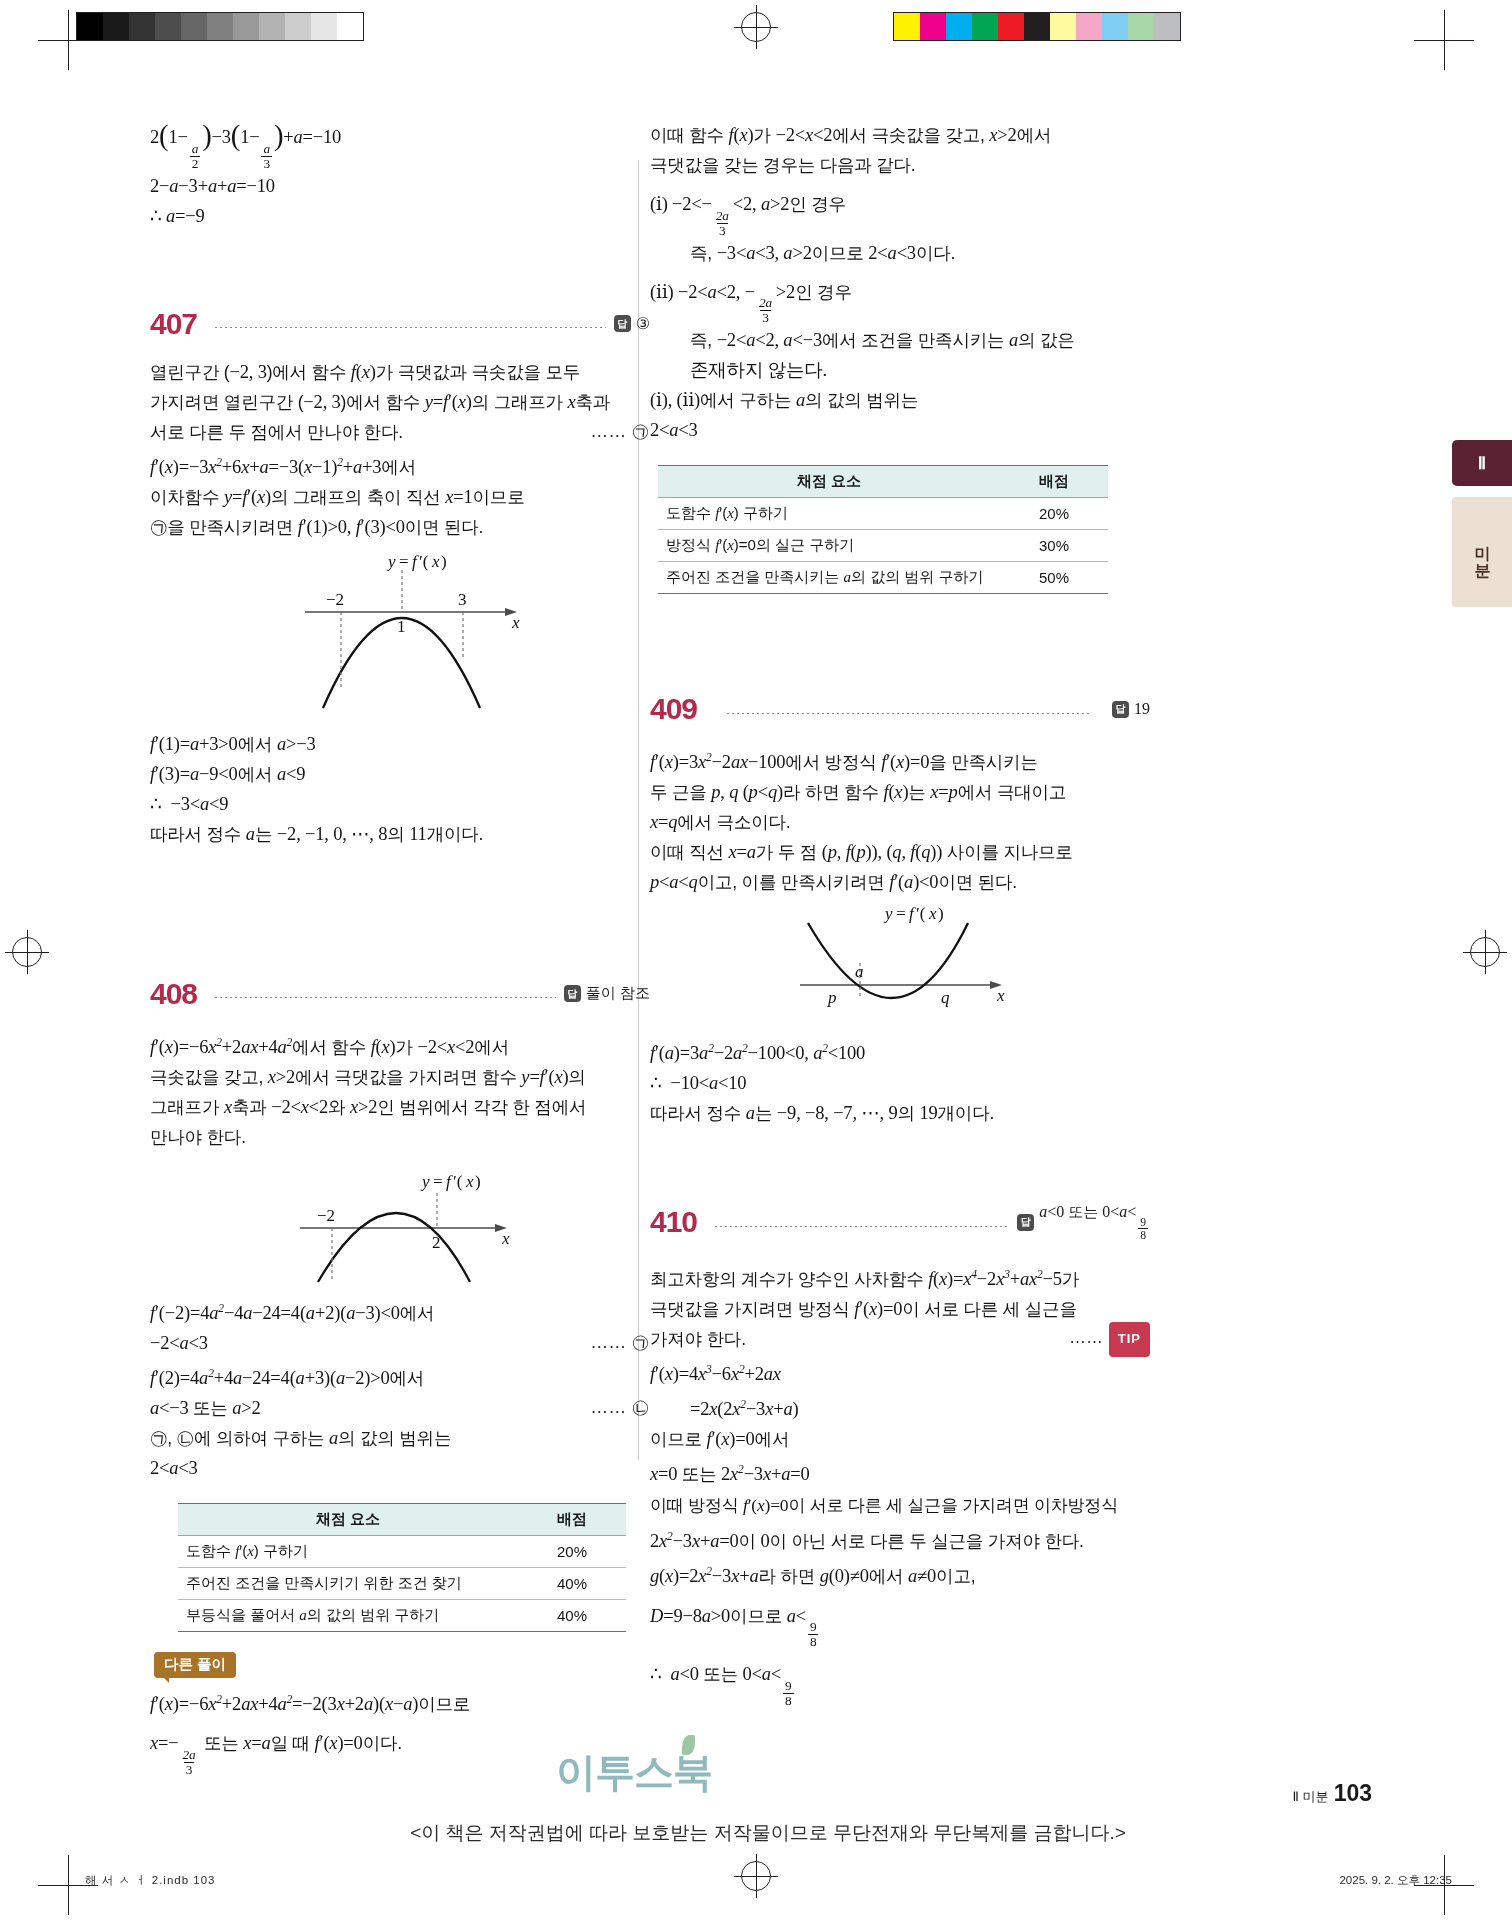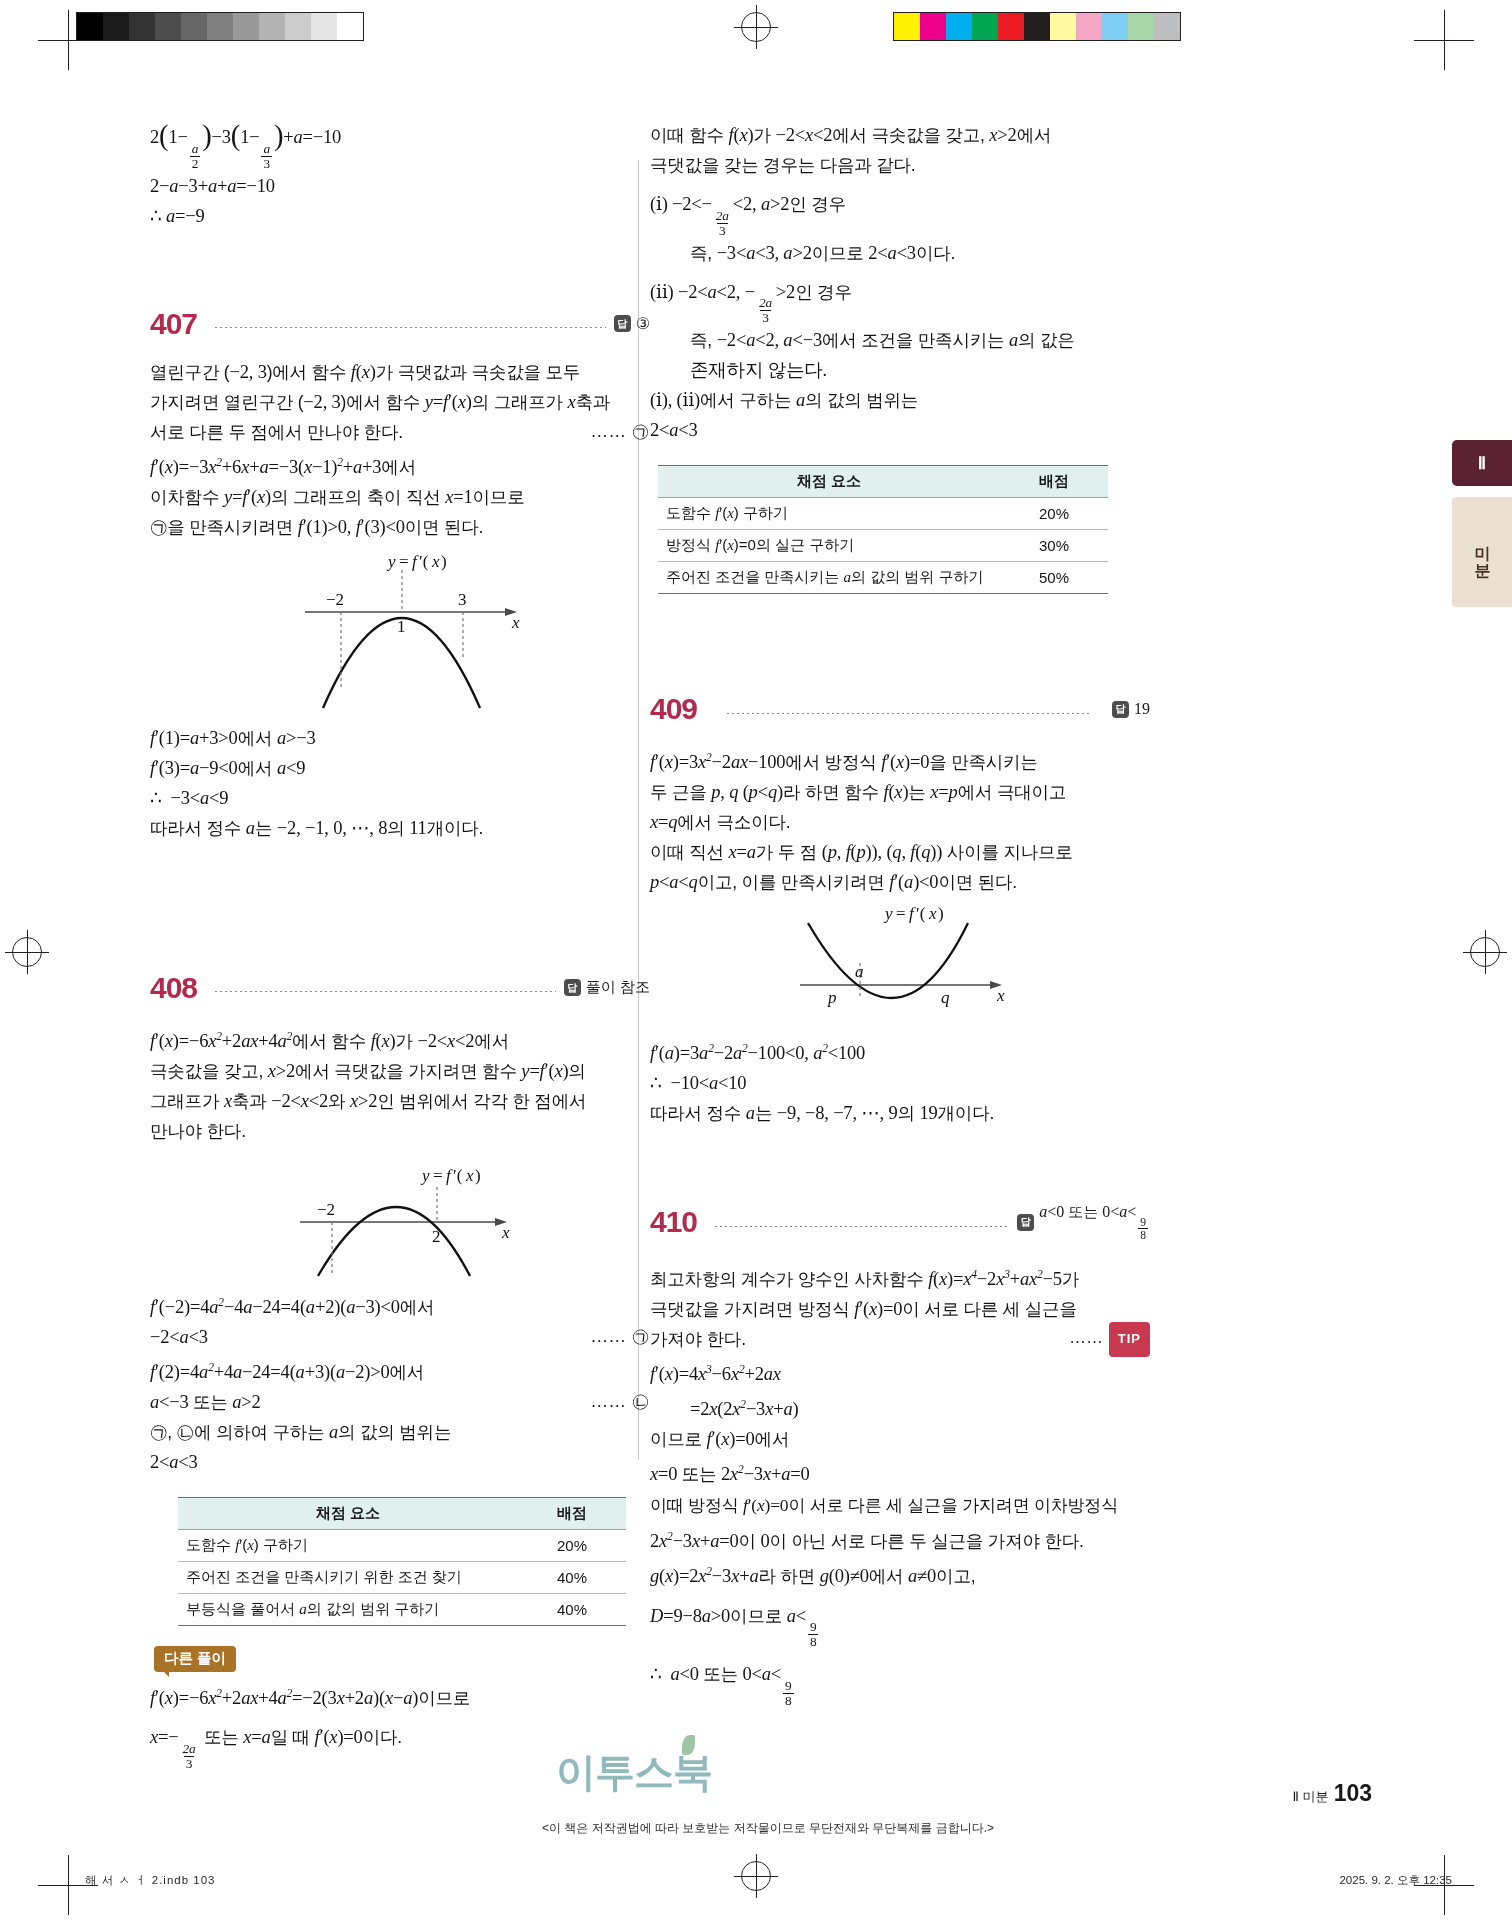--- a/index.html
+++ b/index.html
@@ -161,21 +161,21 @@
   .logo .lt {
     font-family:"Liberation Sans",sans-serif; font-weight:bold; font-size:40px;
     color:#8fb9bd; letter-spacing:-1px;
   }
   .logo .leaf {
     position:absolute; left:126px; top:-10px; width:13px; height:20px;
     background:#9ec6a2; border-radius:60% 10% 60% 10%;
   }
   .copyright {
     position:absolute; left:0; right:0; top:1820px; text-align:center;
-    font-family:"Liberation Sans",sans-serif; font-size:12px; color:#2b2b2b;padding-left:24px;
+    font-family:"Liberation Sans",sans-serif; font-size:19px; color:#2b2b2b;padding-left:24px;
   }
   .pagenum {
     position:absolute; right:140px; top:1780px;
     font-family:"Liberation Sans",sans-serif; font-size:13px; color:#1a1a1a;
   }
   .pagenum b { font-size:23px; margin-left:5px; }
 
   .foot-left {
     position:absolute; left:85px; top:1873px;
     font-family:"Liberation Sans",sans-serif; font-size:11.5px; color:#2b2b2b;
@@ -325,21 +325,21 @@
           <text x="269" y="17" font-family="Liberation Serif, serif" font-size="17" fill="#111">′(</text>
           <text x="282" y="17" font-family="Liberation Serif, serif" font-size="17" font-style="italic" fill="#111">x</text>
           <text x="291" y="17" font-family="Liberation Serif, serif" font-size="17" fill="#111">)</text>
           <text x="176" y="55" font-family="Liberation Serif, serif" font-size="17" fill="#111">−2</text>
           <text x="308" y="55" font-family="Liberation Serif, serif" font-size="17" fill="#111">3</text>
           <text x="247" y="82" font-family="Liberation Serif, serif" font-size="17" fill="#111">1</text>
           <text x="362" y="78" font-family="Liberation Serif, serif" font-size="17" font-style="italic" fill="#111">x</text>
         </svg>
       </div>
 
-      <div style="margin-top:8px;">
+      <div style="margin-top:14px;">
         <div class="line">
           <span class="mj">f</span><span class="up">′(1)=</span><span class="mj">a</span><span class="up">+3&gt;0</span><span class="ko">에서 </span><span class="mj">a</span><span class="up">&gt;−3</span>
         </div>
         <div class="line">
           <span class="mj">f</span><span class="up">′(3)=</span><span class="mj">a</span><span class="up">−9&lt;0</span><span class="ko">에서 </span><span class="mj">a</span><span class="up">&lt;9</span>
         </div>
         <div class="line">
           <span class="up">∴&nbsp; −3&lt;</span><span class="mj">a</span><span class="up">&lt;9</span>
         </div>
         <div class="line">

